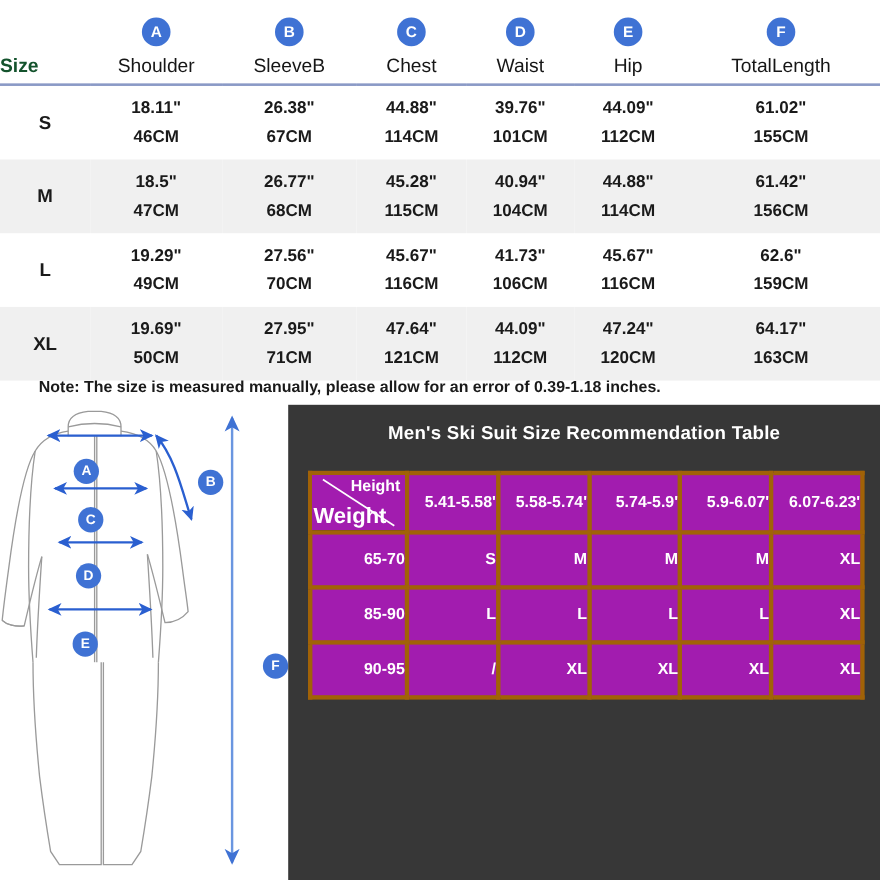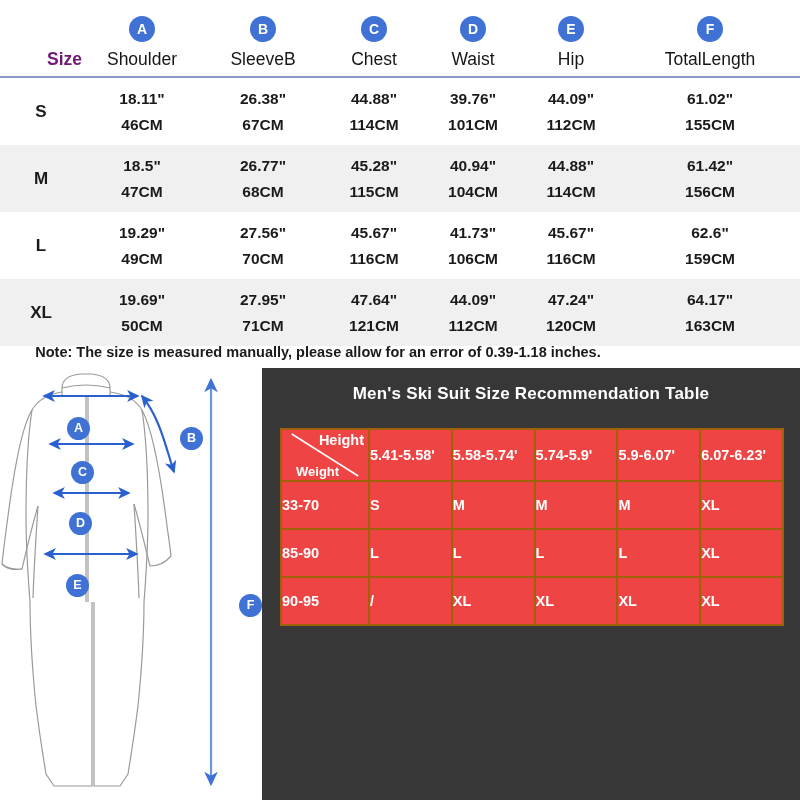--- a/index.html
+++ b/index.html
@@ -69,22 +69,22 @@
   }
   .hd-label {
     font-size: 17.5px;
     font-weight: normal;
     color: #161616;
     white-space: nowrap;
   }
   .hd-size {
     font-size: 17.5px;
     font-weight: bold;
-    color: #701a75;
-    text-align: right;
+    color: #14532d;
+    text-align: left;
     padding-bottom: 6px;
   }
 
   .size-table tbody tr.row-alt td { background: #f0f0f0; }
   .size-table tbody tr td {
     padding: 0;
     height: 67px;
     vertical-align: middle;
     text-align: center;
   }
@@ -163,28 +163,28 @@
   }
   .rec-table {
     position: absolute;
     left: 18px;
     top: 60px;
     width: 502px;
     border-collapse: collapse;
     table-layout: fixed;
   }
   .rec-table td, .rec-table th {
-    border: 2px solid #a16207;
+    border: 4px solid #a16207;
     color: #ffffff;
     font-size: 14.5px;
     font-weight: bold;
-    text-align: left;
+    text-align: right;
     height: 46px;
     padding: 0;
-    background: #ef4444;
+    background: #a21caf;
   }
   .rec-table col.w-first { width: 88px; }
   .rec-table col.w-col   { width: 82.8px; }
 
   .corner {
     position: relative;
     height: 50px !important;
     padding: 0 !important;
     overflow: hidden;
   }
@@ -196,23 +196,23 @@
   .corner .t-height {
     position: absolute;
     right: 4px;
     top: 2px;
     font-size: 14.5px;
     font-weight: bold;
     color: #fff;
   }
   .corner .t-weight {
     position: absolute;
-    left: 14px;
+    left: 1px;
     bottom: 1px;
-    font-size: 13px;
+    font-size: 20px;
     font-weight: bold;
     color: #fff;
   }
   .rec-table th.hrange { height: 50px !important; font-size: 14.5px; }
   .rec-table td.wlabel { font-size: 14.5px; }
 </style>
 </head>
 <body>
 
 <div id="page">
@@ -532,21 +532,21 @@
           </th>
           <th class="hrange">5.41-5.58'</th>
           <th class="hrange">5.58-5.74'</th>
           <th class="hrange">5.74-5.9'</th>
           <th class="hrange">5.9-6.07'</th>
           <th class="hrange">6.07-6.23'</th>
         </tr>
       </thead>
       <tbody>
         <tr>
-          <td class="wlabel">33-70</td>
+          <td class="wlabel">65-70</td>
           <td>S</td>
           <td>M</td>
           <td>M</td>
           <td>M</td>
           <td>XL</td>
         </tr>
         <tr>
           <td class="wlabel">85-90</td>
           <td>L</td>
           <td>L</td>

